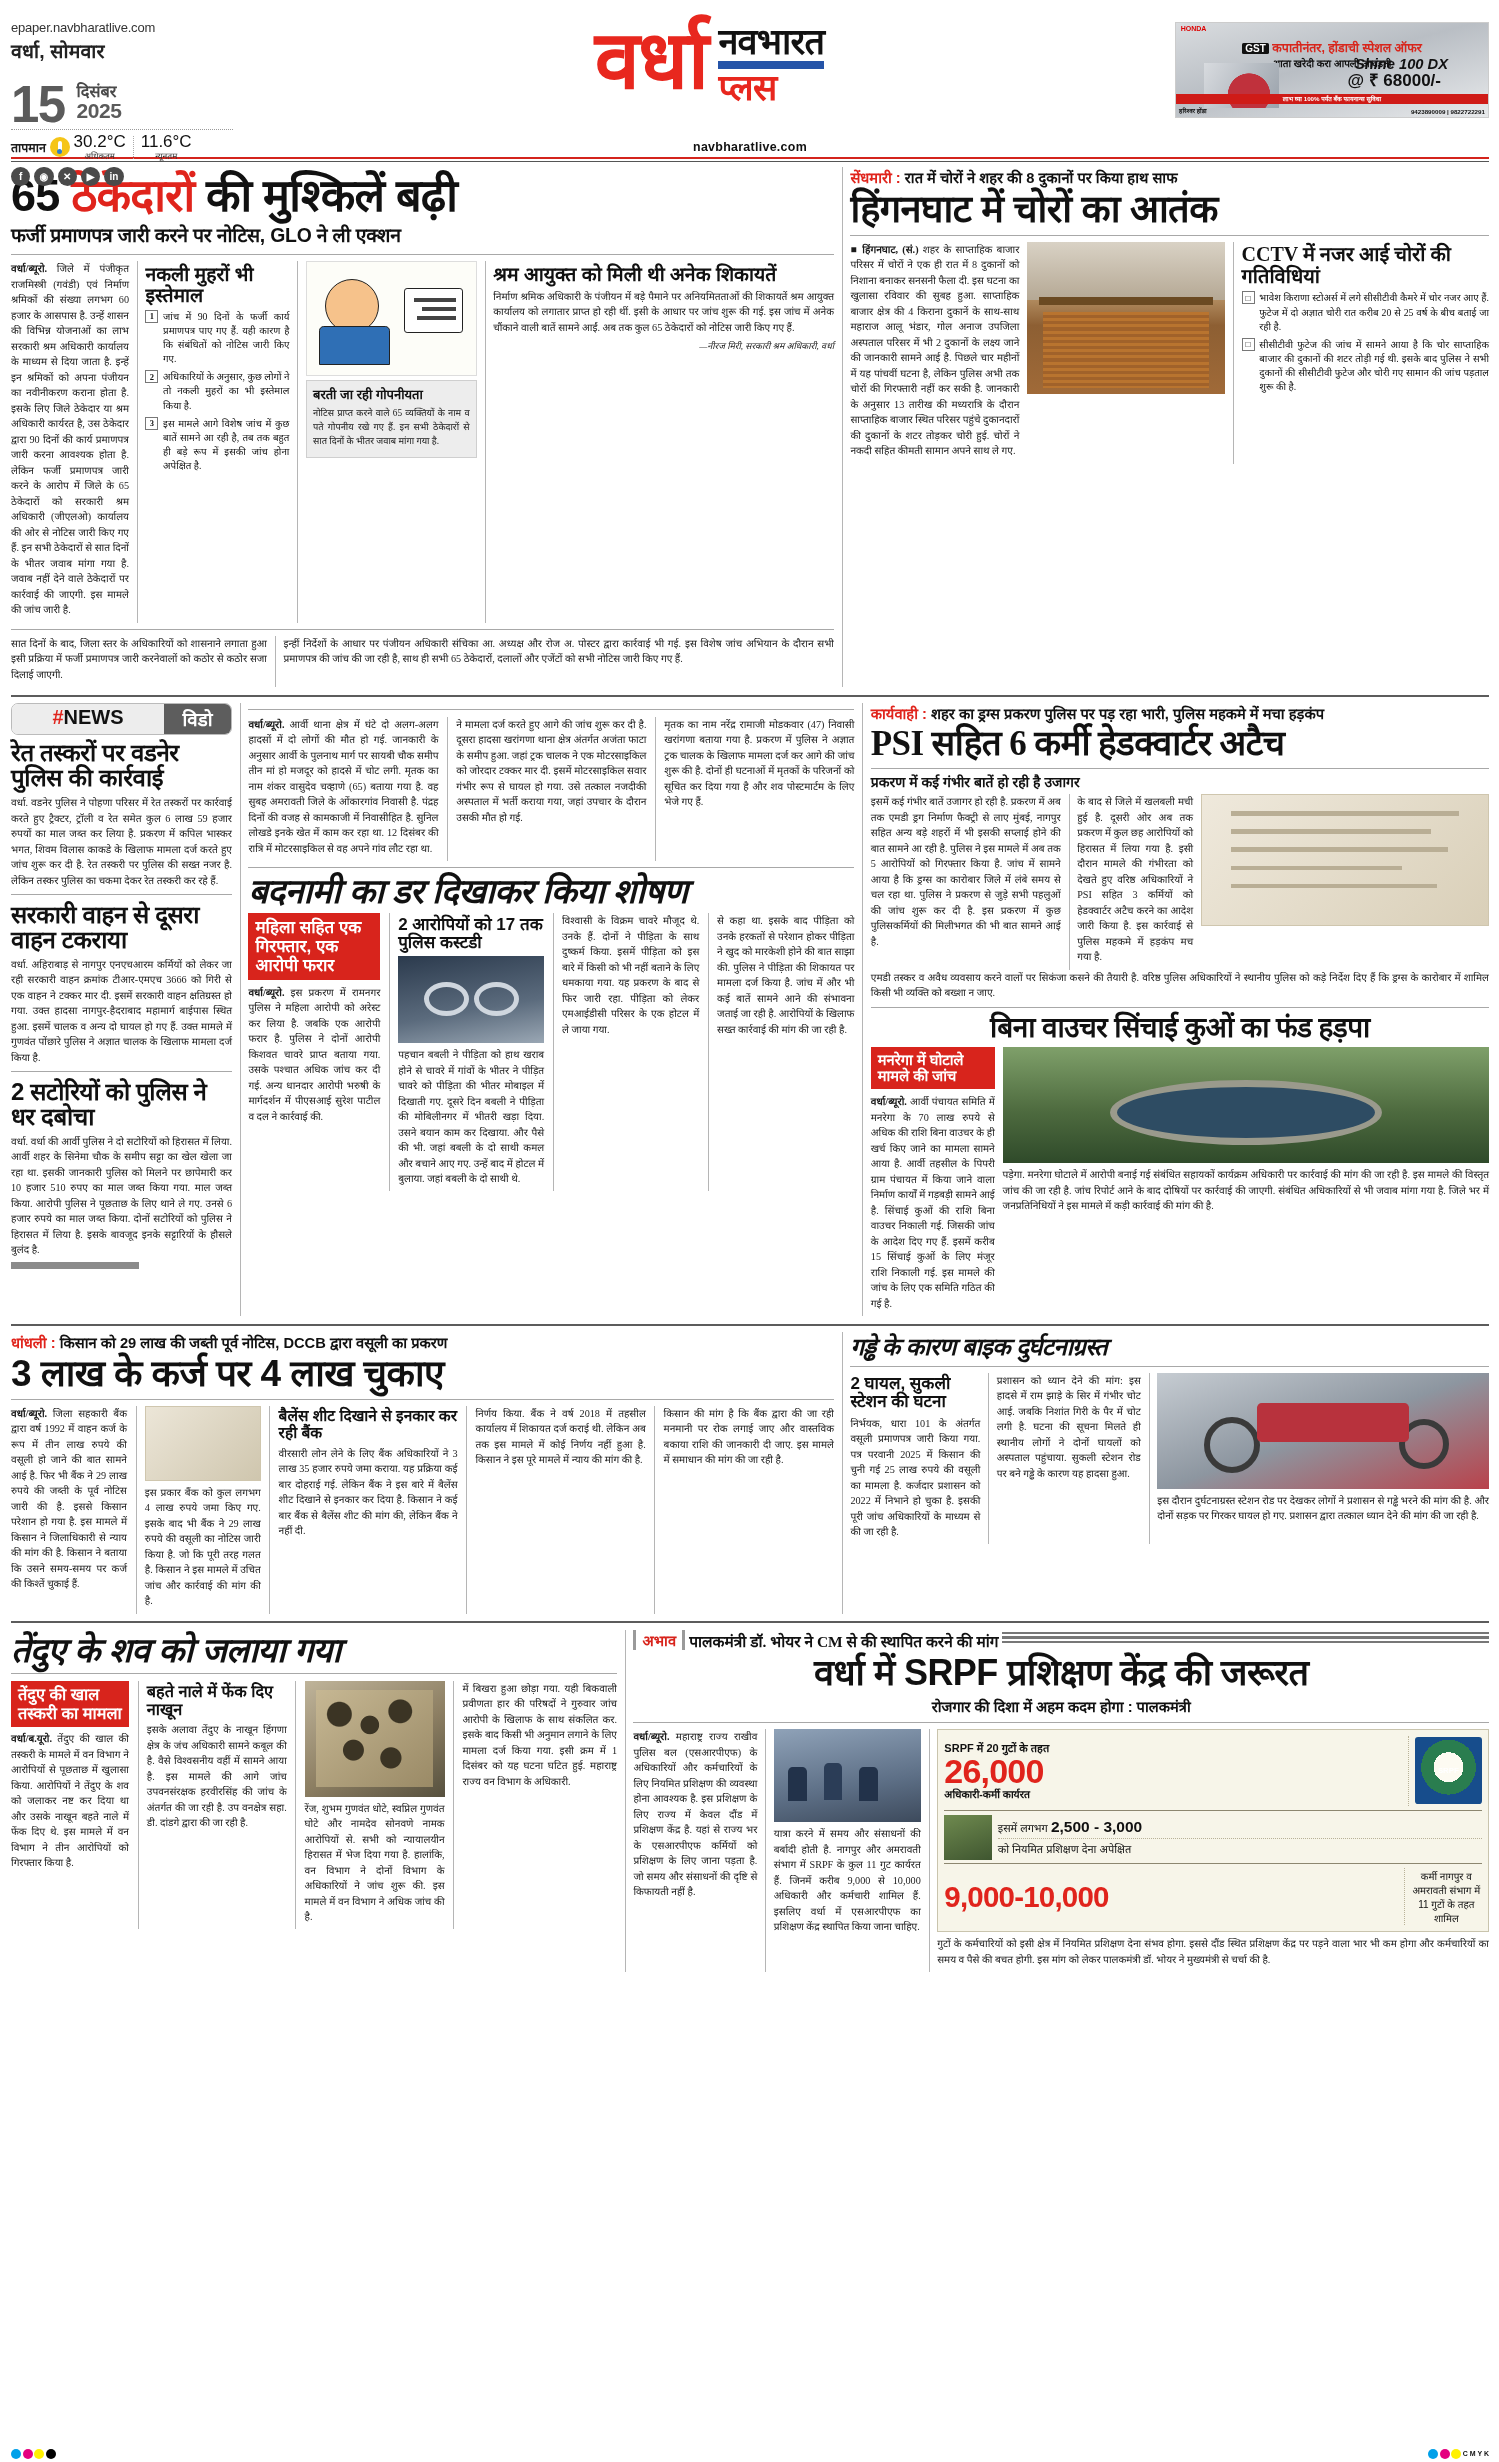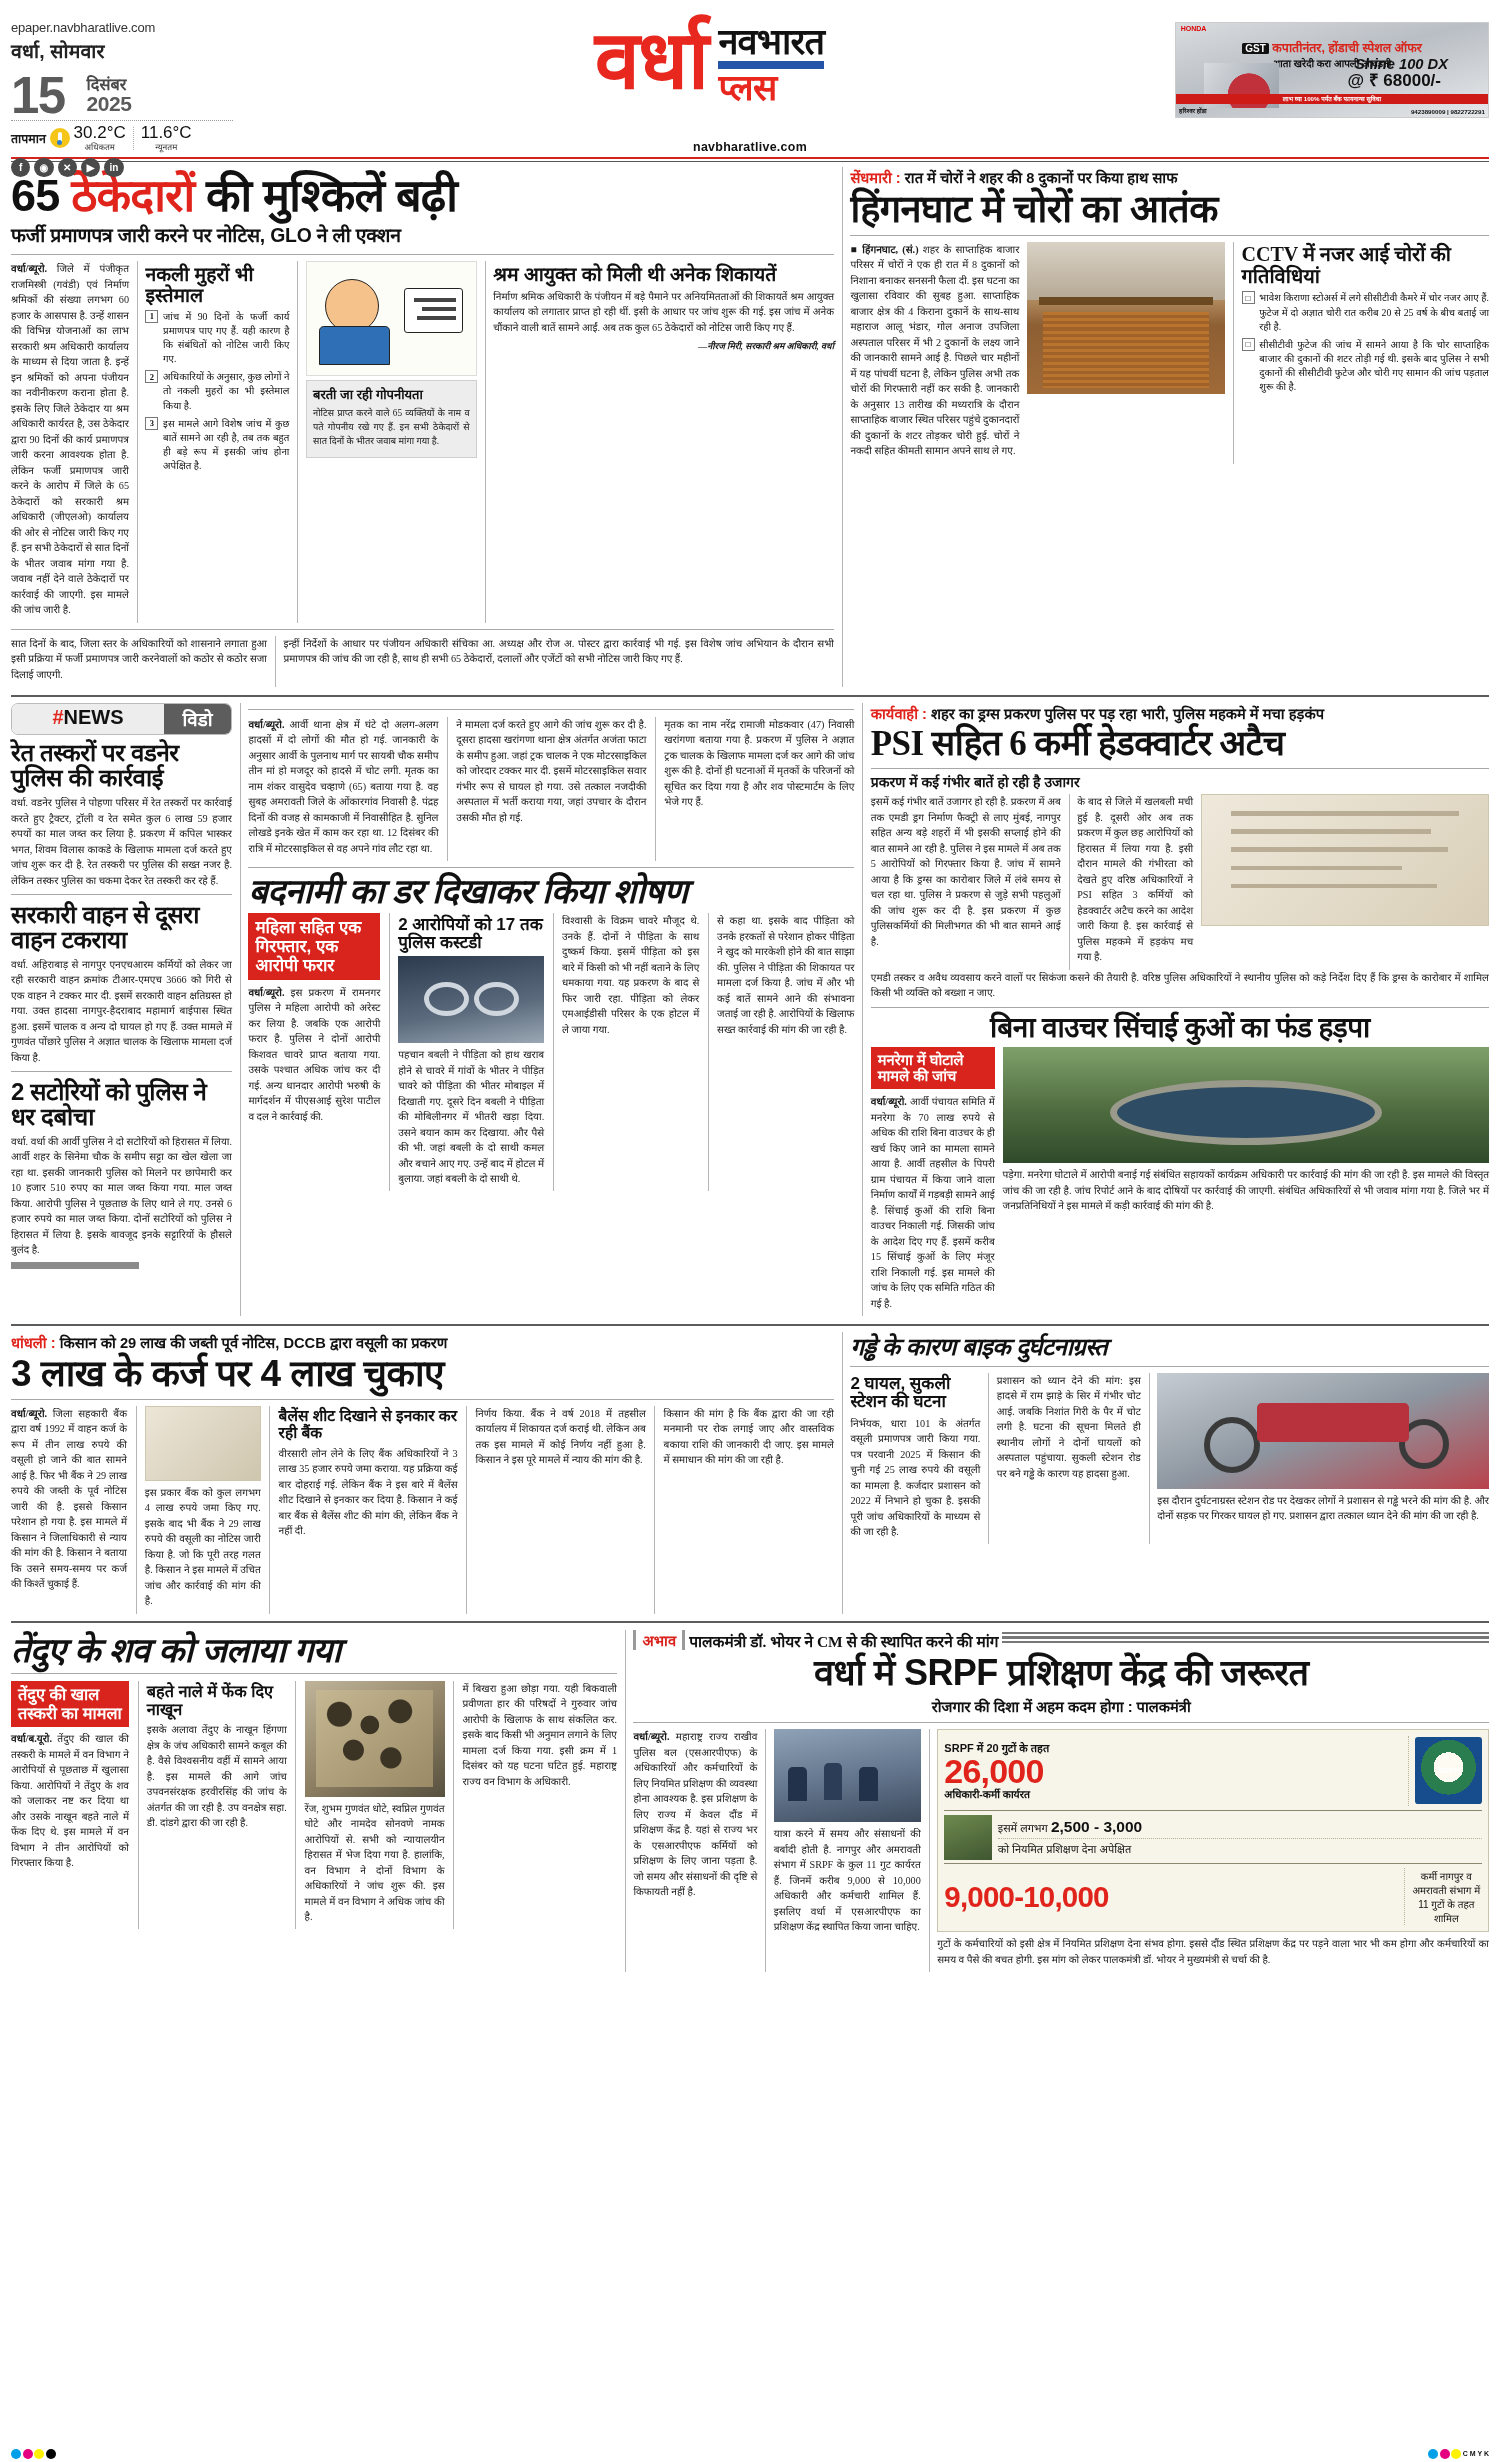--- a/index.html
+++ b/index.html
@@ -10,21 +10,21 @@
     font-family:"Liberation Sans", sans-serif;
     color:#111; position:relative; overflow:hidden;
   }
   .page { width:1500px; height:2462px; position:relative; padding:0 11px; }
 
   
   .masthead { display:flex; align-items:flex-start; height:138px; position:relative; }
   .mh-left { width:233px; padding-top:20px; }
   .mh-url { font-size:13px; color:#333; letter-spacing:-0.2px; }
   .mh-city { font-size:19.4px; font-weight:700; color:#222; margin-top:1.6px; letter-spacing:0.2px;}
-  .mh-daterow { display:flex; align-items:center; gap:22px; margin-top:10px; }
+  .mh-daterow { display:flex; align-items:flex-start; gap:12px; margin-top:19px; }
   .mh-day { font-size:51px; font-weight:800; color:#5b5b5b; line-height:.85; letter-spacing:-1.6px; }
   .mh-mo { font-size:16.3px; font-weight:700; color:#4a4a4a; line-height:1.05; }
   .mh-yr { font-size:21px; font-weight:800; color:#5b5b5b; line-height:1; letter-spacing:-0.4px;}
   .mh-dots { border-top:1.6px dotted #9a9a9a; margin:3.1px 0 3.1px 0; width:222px; }
   .mh-temp { display:flex; align-items:center; gap:3.9px; }
   .temp-label { font-size:12.4px; font-weight:800; color:#1b1b1b; }
   .thermo { width:20px;height:20px;border-radius:50%;background:#f5c518;display:flex;align-items:center;justify-content:center;}
   .thermo i { display:block;width:3.9px;height:12.4px;background:#fff;border-radius:2.3px;position:relative;}
   .thermo i:after{content:"";position:absolute;bottom:-0.8px;left:-0.8px;width:5.4px;height:5.4px;border-radius:50%;background:#2f7ecb;}
   .temp-val { font-size:17px; font-weight:500; color:#111; line-height:1; }
@@ -252,21 +252,21 @@
           <div class="greybox" style="margin-top:3.1px;">
             <div style="font-size:13px;font-weight:800;">बरती जा रही गोपनीयता</div>
             <p class="body" style="margin-top:2.3px;font-size:9.3px;">नोटिस प्राप्त करने वाले 65 व्यक्तियों के नाम व पते गोपनीय रखे गए हैं. इन सभी ठेकेदारों से सात दिनों के भीतर जवाब मांगा गया है.</p>
           </div>
         </div>
         <div class="vline"></div>
 
         <div style="flex:1;">
           <h4 class="head4">श्रम आयुक्त को मिली थी अनेक शिकायतें</h4>
           <p class="body">निर्माण श्रमिक अधिकारी के पंजीयन में बड़े पैमाने पर अनियमितताओं की शिकायतें श्रम आयुक्त कार्यालय को लगातार प्राप्त हो रही थीं. इसी के आधार पर जांच शुरू की गई. इस जांच में अनेक चौंकाने वाली बातें सामने आईं. अब तक कुल 65 ठेकेदारों को नोटिस जारी किए गए हैं.</p>
-          <p class="body" style="text-align:right;font-style:italic;font-size:9px;font-weight:bold;">—नीरज मिरी, सरकारी श्रम अधिकारी, वर्धा</p>
+          <p class="body" style="text-align:right;font-style:italic;font-size:9px;">—नीरज मिरी, सरकारी श्रम अधिकारी, वर्धा</p>
         </div>
       </div>
 
       <div class="hline"></div>
       <div style="display:flex;gap:7.8px;">
         <p class="body" style="width:256px;">सात दिनों के बाद, जिला स्तर के अधिकारियों को शासनाने लगाता हुआ इसी प्रक्रिया में फर्जी प्रमाणपत्र जारी करनेवालों को कठोर से कठोर सजा दिलाई जाएगी.</p>
         <div class="vline"></div>
         <p class="body" style="flex:1;">इन्हीं निर्देशों के आधार पर पंजीयन अधिकारी संचिका आ. अध्यक्ष और रोज अ. पोस्टर द्वारा कार्रवाई भी गई. इस विशेष जांच अभियान के दौरान सभी प्रमाणपत्र की जांच की जा रही है, साथ ही सभी 65 ठेकेदारों, दलालों और एजेंटों को सभी नोटिस जारी किए गए हैं.</p>
       </div>
     </div>

